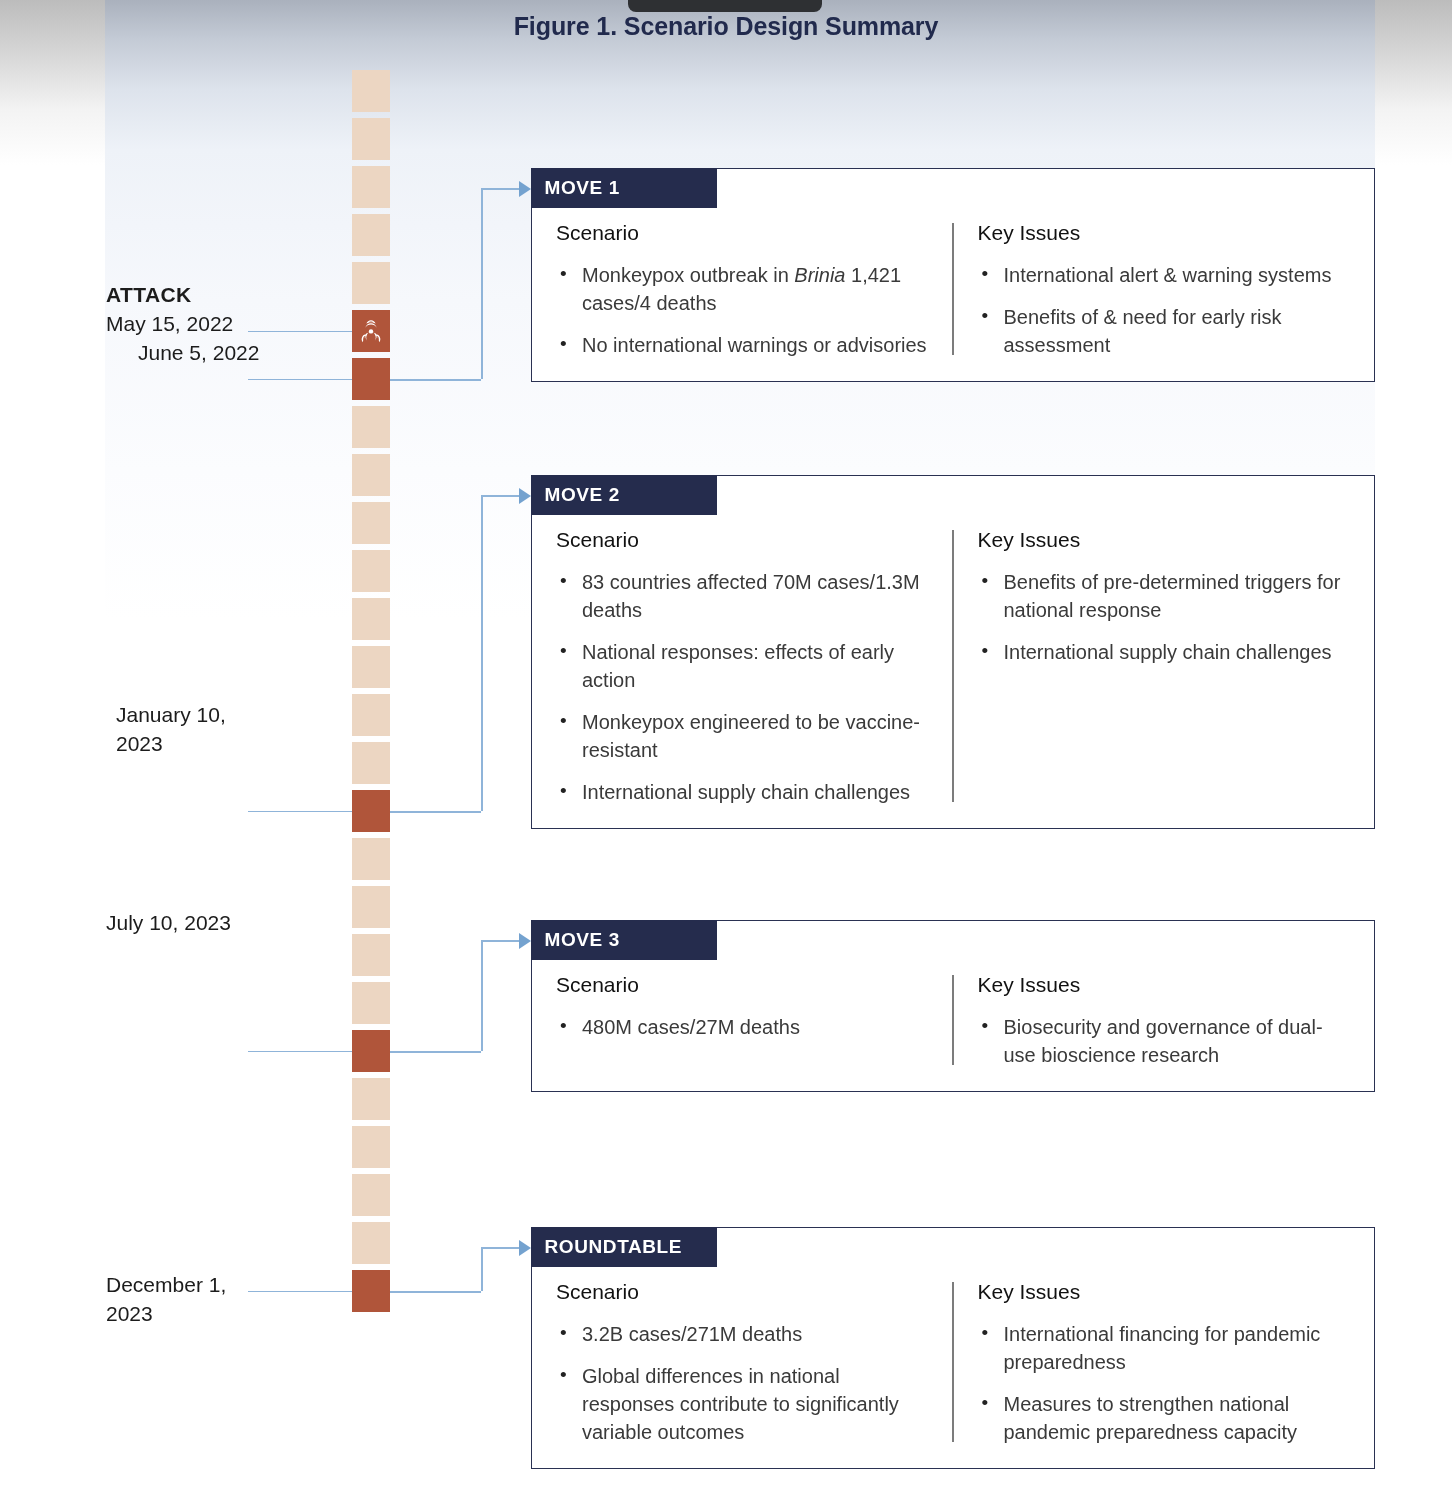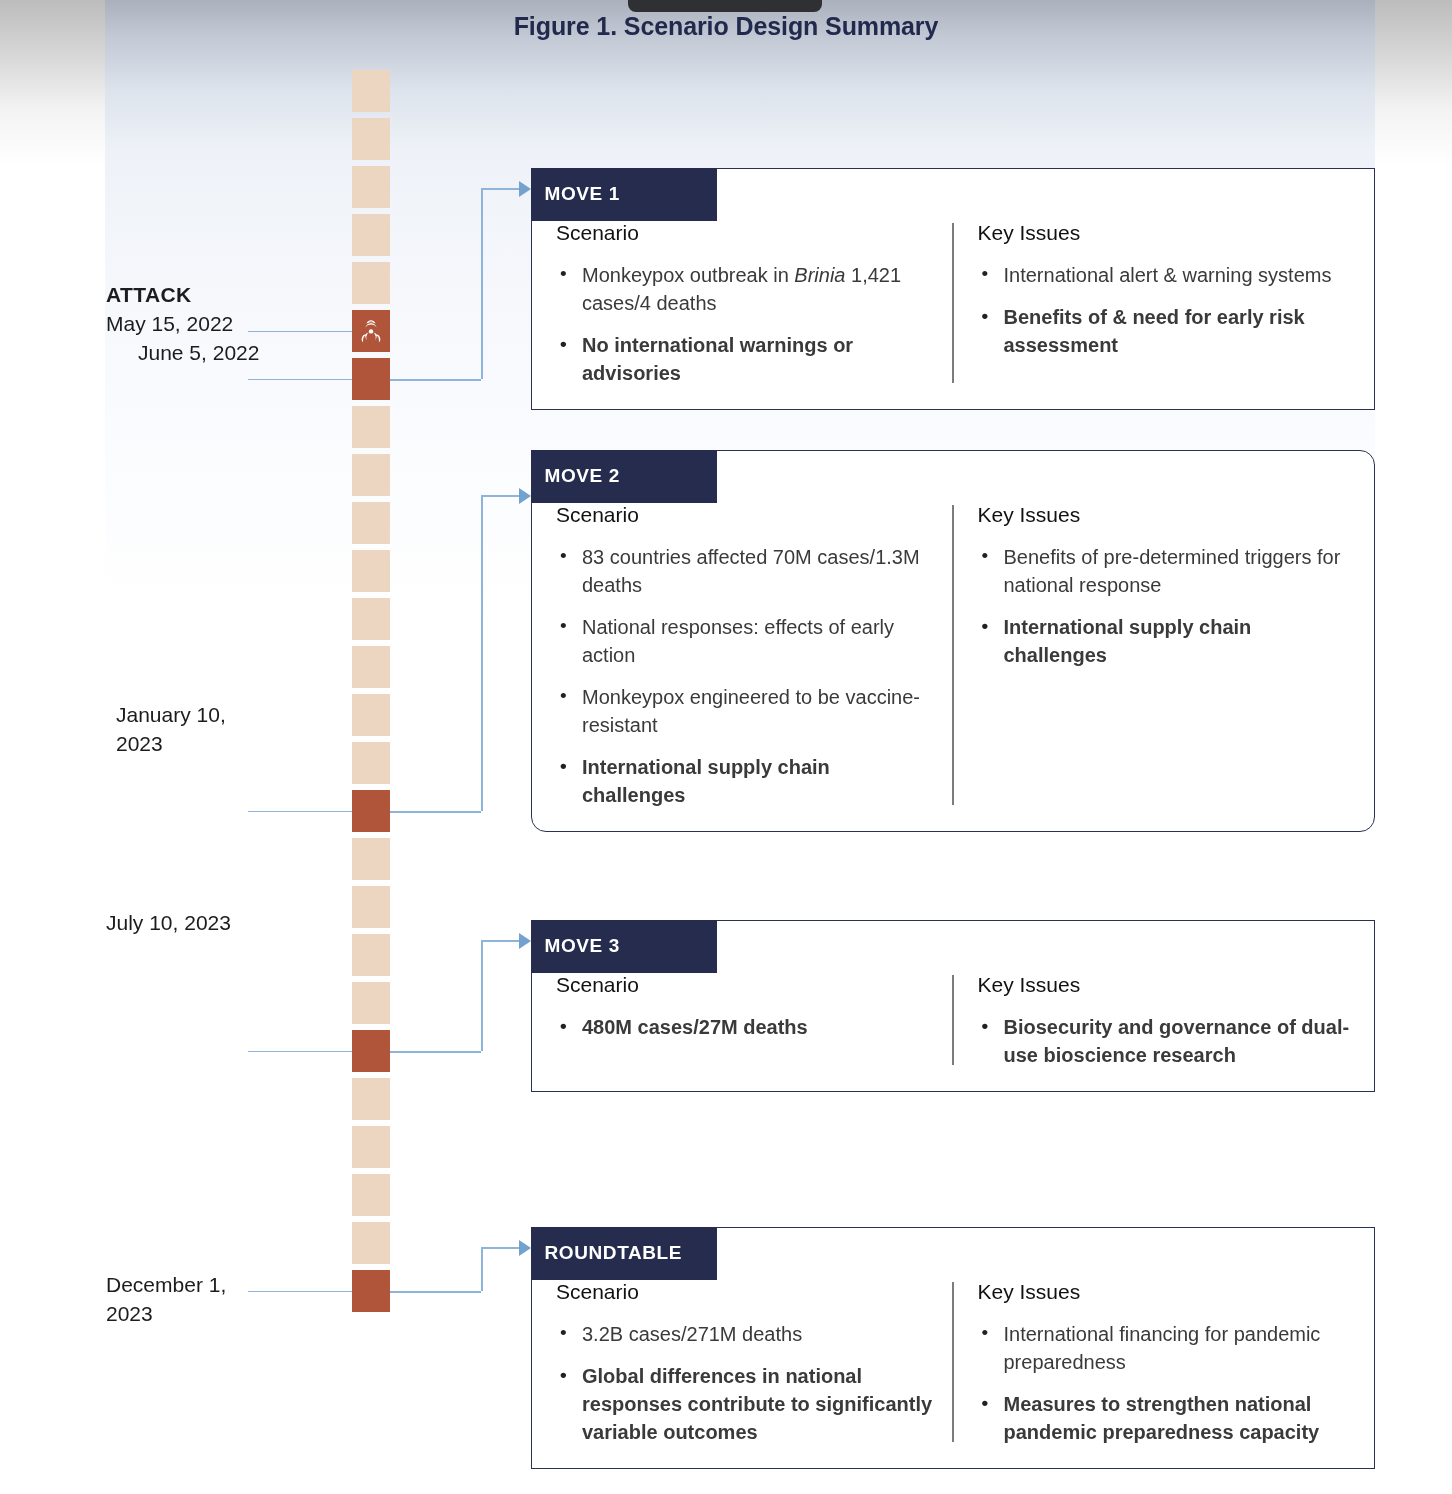--- a/index.html
+++ b/index.html
@@ -125,21 +125,21 @@
     left: 531px;
     width: 844px;
     border: 1.5px solid #2a3152;
     background: #ffffff;
     box-sizing: border-box;
   }
   .move-header {
     position: absolute;
     left: -1.5px;
     top: -1.5px;
-    height: 53px;
+    height: 40px;
     background: #252c4d;
     color: #ffffff;
     font-size: 19px;
     font-weight: bold;
     letter-spacing: 0.6px;
     display: flex;
     align-items: center;
     padding: 0 16px 0 14px;
     box-sizing: border-box;
     min-width: 186px;
@@ -178,21 +178,20 @@
   ul.bullets li {
     position: relative;
     padding-left: 26px;
     margin-bottom: 14px;
     font-size: 20px;
     line-height: 28px;
     color: #3a3a3a;
   }
   ul.bullets li:last-child {
     margin-bottom: 0;
-    font-weight: bold;
   }
   ul.bullets li::before {
     content: "\2022";
     position: absolute;
     left: 4px;
     top: -1px;
     font-size: 19px;
     color: #222222;
   }
   .it { font-style: italic; }
@@ -293,21 +292,21 @@
     <div class="col-issues">
       <div class="col-heading">Key Issues</div>
       <ul class="bullets" id="m0-issues">
           <li>International alert &amp; warning systems</li>
           <li>Benefits of &amp; need for early risk assessment</li>
         </ul>
     </div>
   </div>
 </div>
 
-<div class="move-box" id="move-box-1" style="top: 450px; border-radius: 15px;">
+<div class="move-box" id="move-box-1" style="top: 475px;">
   <div class="move-header">MOVE 2</div>
   <div class="move-body">
     <div class="col-scenario">
       <div class="col-heading">Scenario</div>
       <ul class="bullets" id="m1-scenario">
           <li>83 countries affected 70M cases/1.3M deaths</li>
           <li>National responses: effects of early action</li>
           <li>Monkeypox engineered to be vaccine-resistant</li>
           <li>International supply chain challenges</li>
         </ul>

